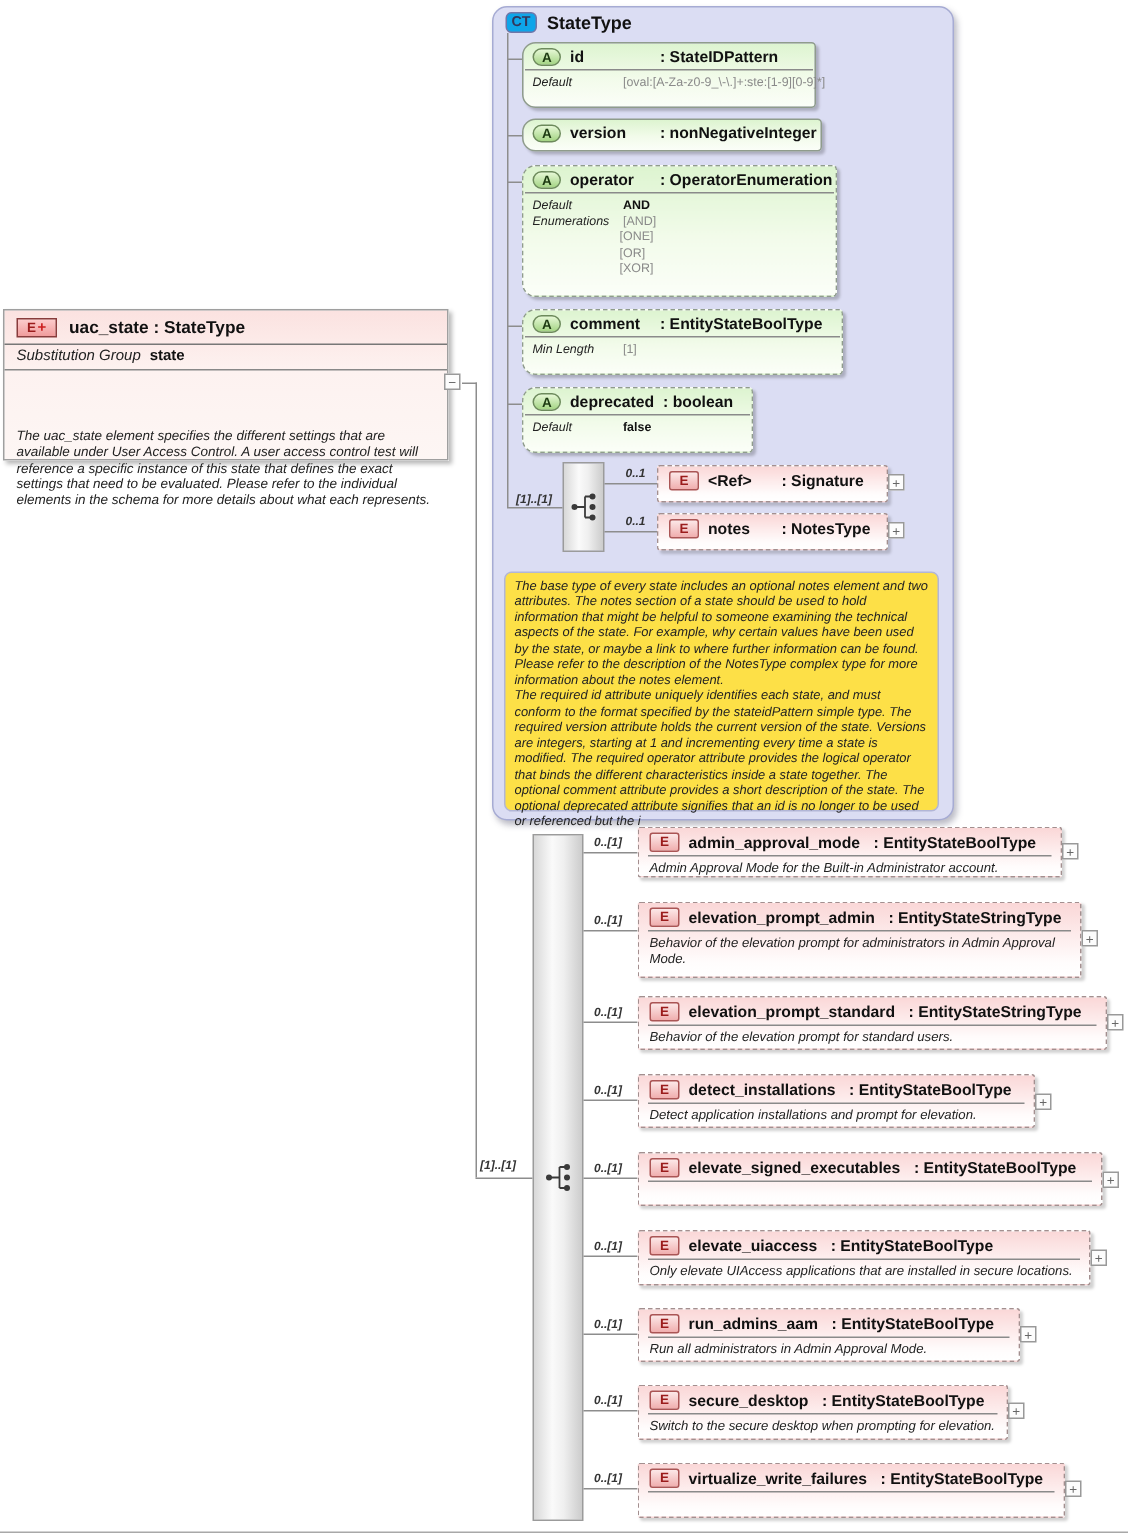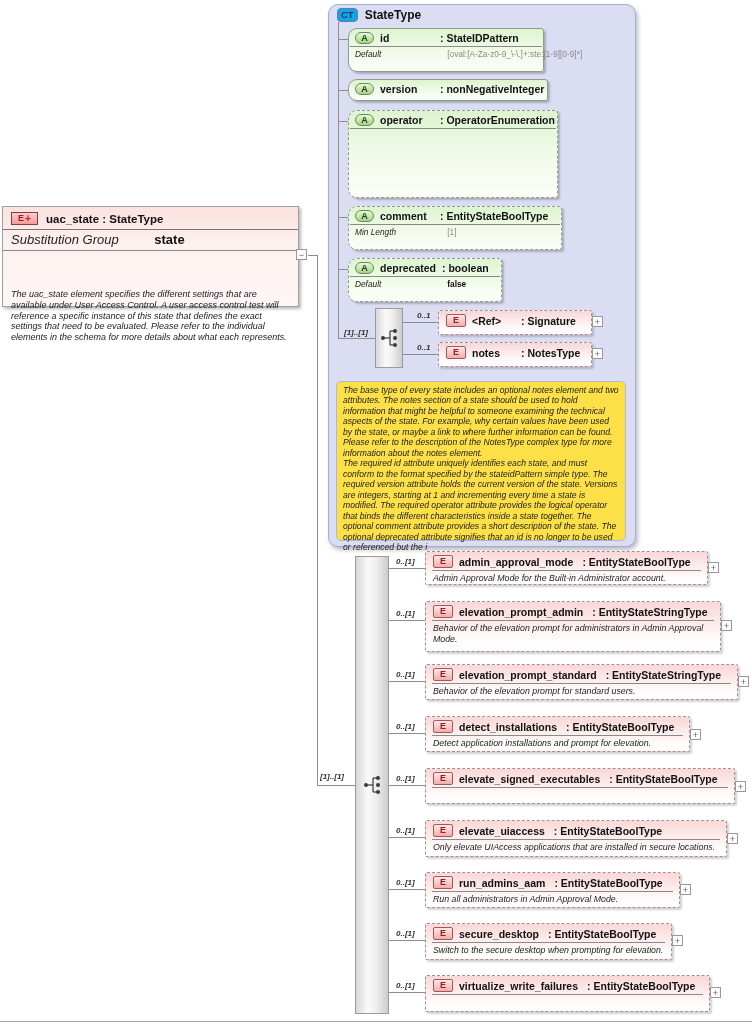--- a/index.html
+++ b/index.html
@@ -26,21 +26,21 @@
   .attr.opt{border-style:dashed;}
   .atitle{display:flex;align-items:center;gap:6px;padding:3px 6px 2px 5px;margin:0 1px;
           font-size:10.5px;font-weight:bold;color:#111;border-bottom:1px solid #8a8a8a;white-space:nowrap;}
   .atitle.noline{border-bottom:none;}
   .badge-a{display:inline-block;width:17px;text-align:center;font-size:9px;font-weight:bold;color:#1d3a12;
            background:linear-gradient(180deg,#e6f8d6,#a4d484);border:1px solid #6d8a5c;border-radius:7px;line-height:10px;flex:0 0 auto;}
   .aname{display:inline-block;min-width:54px;}
   .afacets{padding:2px 6px 3px 6px;font-size:8.3px;color:#111;}
   .frow{white-space:nowrap;line-height:1.28;}
   .flab{display:inline-block;min-width:58px;font-style:italic;color:#222;}
-  .fval{color:#111;margin-left:32px;}
+  .fval{color:#111;}
   .fval.gray{color:#8a8a8a;}
   .fval.bold{font-weight:bold;}
   
   .elem{position:absolute;box-sizing:border-box;background:linear-gradient(180deg,#fad7d7,#fdecec 45%,#fffcfc 80%,#ffffff);
         border:1px dashed #a38f8f;border-radius:2px;box-shadow:2px 2px 2px rgba(0,0,0,.18);}
   .etitle{display:flex;align-items:center;gap:6px;margin:0 6px;padding:3px 1px 2px 1px;
           font-size:10.5px;font-weight:bold;color:#111;border-bottom:1px solid #8a8a8a;white-space:nowrap;}
   .etitle.noline{border-bottom:none;}
   .badge-e{display:inline-block;width:18px;text-align:center;font-size:9px;font-weight:bold;color:#9b1c1c;
            background:linear-gradient(180deg,#fce8e8,#f0aeae);border:1px solid #aa5555;border-radius:2px;line-height:11px;flex:0 0 auto;}
@@ -49,21 +49,21 @@
   .ename.col{display:inline-block;min-width:40px;}
   .edoc{margin:0 6px;padding:2px 1px 3px 1px;font-size:8.8px;font-style:italic;color:#222;line-height:1.2;}
   
   .rootbox{position:absolute;box-sizing:border-box;background:linear-gradient(180deg,#fbe2e0,#fdf2f0 40%,#fdf6f4);
            border:1px solid #9f9f9f;box-shadow:2px 2px 3px rgba(0,0,0,.28);}
   .rtitle{display:flex;align-items:center;gap:8px;padding:5px 8px 4px 8px;font-size:11.5px;font-weight:bold;color:#111;
           border-bottom:1px solid #777;}
   .badge-eplus{display:inline-flex;align-items:center;justify-content:center;gap:1px;width:25px;font-size:9px;font-weight:bold;color:#9b1c1c;
            background:linear-gradient(180deg,#fccccc,#f09c9c);border:1px solid #883c3c;line-height:11px;}
   .badge-eplus .plus{color:#cc1f1f;font-size:10px;line-height:10px;}
-  .rrow{padding:2px 8px 3px 8px;font-size:13px;border-bottom:1px solid #888;}
+  .rrow{padding:2px 8px 3px 8px;font-size:10px;border-bottom:1px solid #888;}
   .rrow .flab{min-width:86px;}
   .rdoc{padding:4px 8px;font-size:9px;font-style:italic;color:#222;line-height:1.2;margin-top:34px;}
   
   .docpanel{position:absolute;box-sizing:border-box;background:#fde047;border:1px solid #b2b6d6;border-radius:5px;
             padding:3px 6px;font-size:8.6px;font-style:italic;color:#222;line-height:1.22;}
   
   .seqbox{position:absolute;box-sizing:border-box;border:1px solid #9b9b9b;
           background:linear-gradient(90deg,#d8d8d8,#fafafa 38%,#efefef 62%,#cccccc);
           display:flex;align-items:center;justify-content:center;}
   .bottom-edge{position:absolute;left:0;width:752px;height:1px;background:#a8a8a8;}
@@ -107,20 +107,33 @@
       <span class="aname">version</span>
       <span>: nonNegativeInteger</span>
     </div>
   </div>
 
   <div class="attr opt" style="left:348px;top:110px;width:210px;height:88px">
     <div class="atitle">
       <span class="badge-a">A</span>
       <span class="aname">operator</span>
       <span>: OperatorEnumeration</span>
+    </div>
+    <div class="afacets">
+      <div class="frow">
+        <span class="flab">Default</span>
+        <span class="fval bold">AND</span>
+      </div>
+      <div class="frow">
+        <span class="flab">Enumerations</span>
+        <span class="fval gray">[AND]</span>
+      </div>
+      <div class="frow"><span class="flab"></span><span class="fval gray">[ONE]</span></div>
+      <div class="frow"><span class="flab"></span><span class="fval gray">[OR]</span></div>
+      <div class="frow"><span class="flab"></span><span class="fval gray">[XOR]</span></div>
     </div>
   </div>
 
   <div class="attr opt" style="left:348px;top:206px;width:214px;height:44px">
     <div class="atitle">
       <span class="badge-a">A</span>
       <span class="aname">comment</span>
       <span>: EntityStateBoolType</span>
     </div>
     <div class="afacets">

